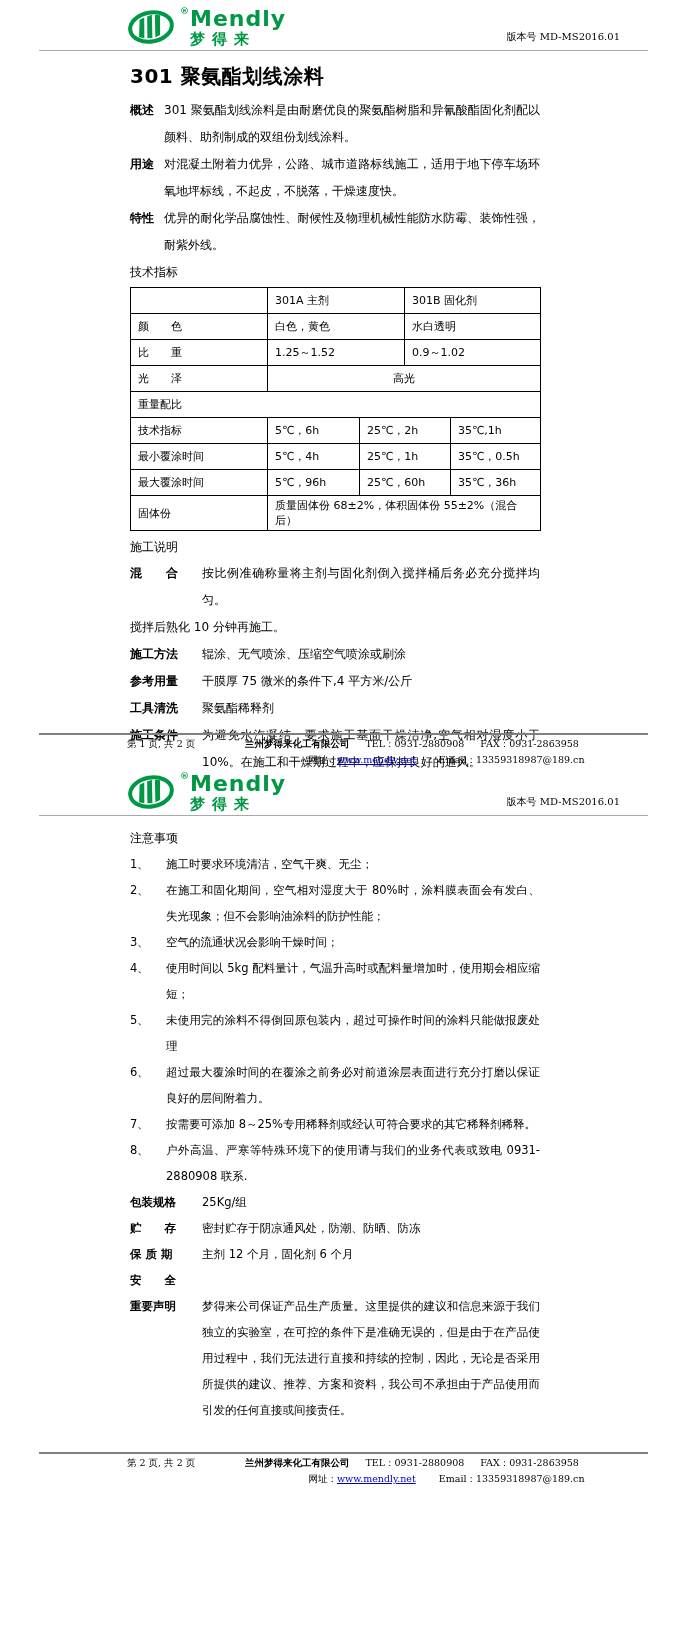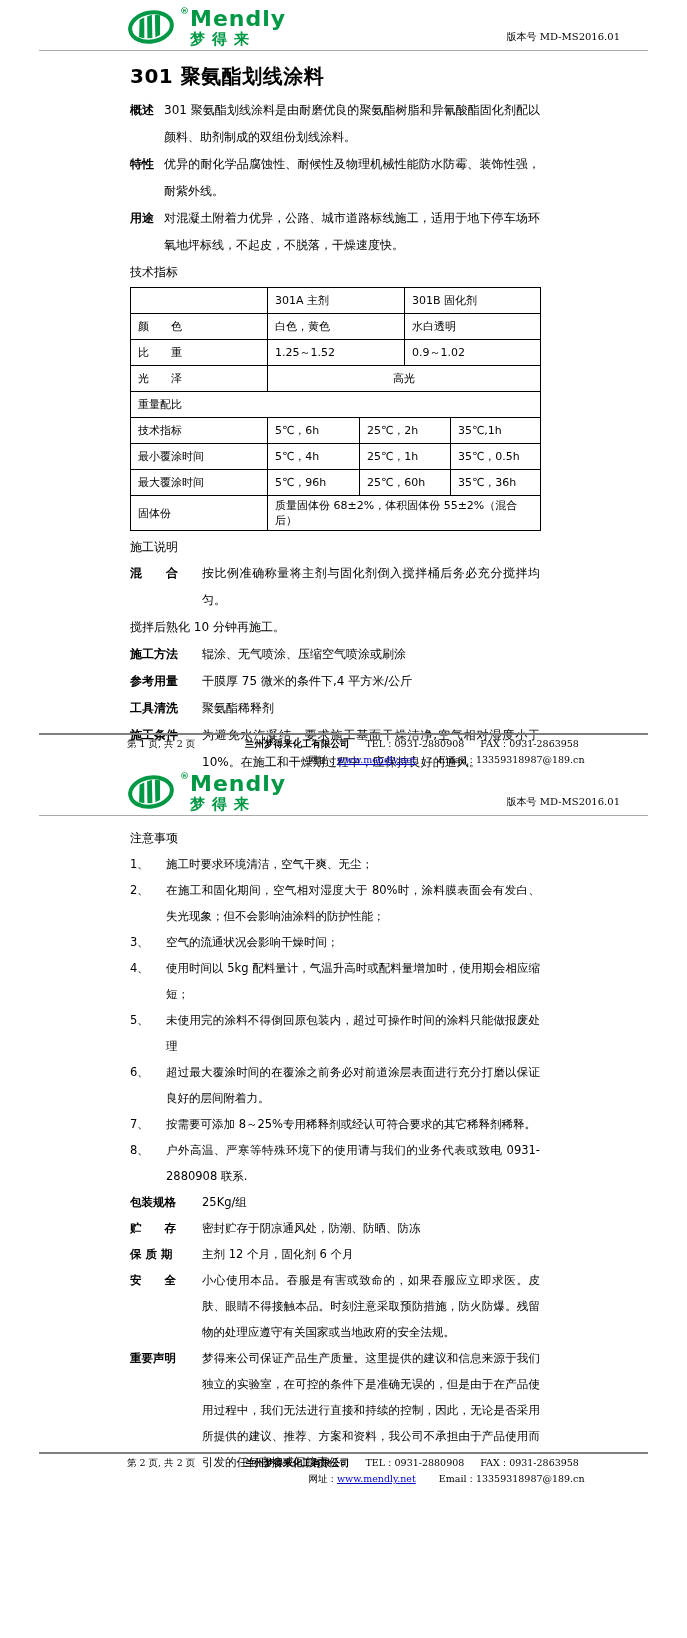--- a/index.html
+++ b/index.html
@@ -106,26 +106,26 @@
   </div>
 
   <div class="content">
     <div class="doc-title">301 聚氨酯划线涂料</div>
 
     <div class="intro-row">
       <span class="intro-label">概述</span>
       <span class="intro-text">301 聚氨酯划线涂料是由耐磨优良的聚氨酯树脂和异氰酸酯固化剂配以颜料、助剂制成的双组份划线涂料。</span>
     </div>
     <div class="intro-row">
+      <span class="intro-label">用途</span>
+      <span class="intro-text">对混凝土附着力优异，公路、城市道路标线施工，适用于地下停车场环氧地坪标线，不起皮，不脱落，干燥速度快。</span>
+    </div>
+    <div class="intro-row">
       <span class="intro-label">特性</span>
       <span class="intro-text">优异的耐化学品腐蚀性、耐候性及物理机械性能防水防霉、装饰性强，耐紫外线。</span>
-    </div>
-    <div class="intro-row">
-      <span class="intro-label">用途</span>
-      <span class="intro-text">对混凝土附着力优异，公路、城市道路标线施工，适用于地下停车场环氧地坪标线，不起皮，不脱落，干燥速度快。</span>
     </div>
 
     <div class="sec-heading">技术指标</div>
 
     <div class="spec-table">
       <div class="trow">
         <div class="tcell cl"></div>
         <div class="tcell c2">301A 主剂</div>
         <div class="tcell c2b">301B 固化剂</div>
       </div>
@@ -281,21 +281,20 @@
     <div class="kv2">
       <span class="kv-label">贮　　存</span>
       <span class="kv-text">密封贮存于阴凉通风处，防潮、防晒、防冻</span>
     </div>
     <div class="kv2">
       <span class="kv-label">保 质 期</span>
       <span class="kv-text">主剂 12 个月，固化剂 6 个月</span>
     </div>
     <div class="kv2">
       <span class="kv-label">安　　全</span>
-      <span class="kv-text">小心使用本品。吞服是有害或致命的，如果吞服应立即求医。皮肤、眼睛不得接触本品。时刻注意采取预防措施，防火防爆。残留物的处理应遵守有关国家或当地政府的安全法规。</span>
     </div>
     <div class="kv2">
       <span class="kv-label">重要声明</span>
       <span class="kv-text">梦得来公司保证产品生产质量。这里提供的建议和信息来源于我们独立的实验室，在可控的条件下是准确无误的，但是由于在产品使用过程中，我们无法进行直接和持续的控制，因此，无论是否采用所提供的建议、推荐、方案和资料，我公司不承担由于产品使用而引发的任何直接或间接责任。</span>
     </div>
   </div>
 
   <div class="pg-footer">
     <div class="pg-row">
       <div class="pg-num">第 2 页, 共 2 页</div>

